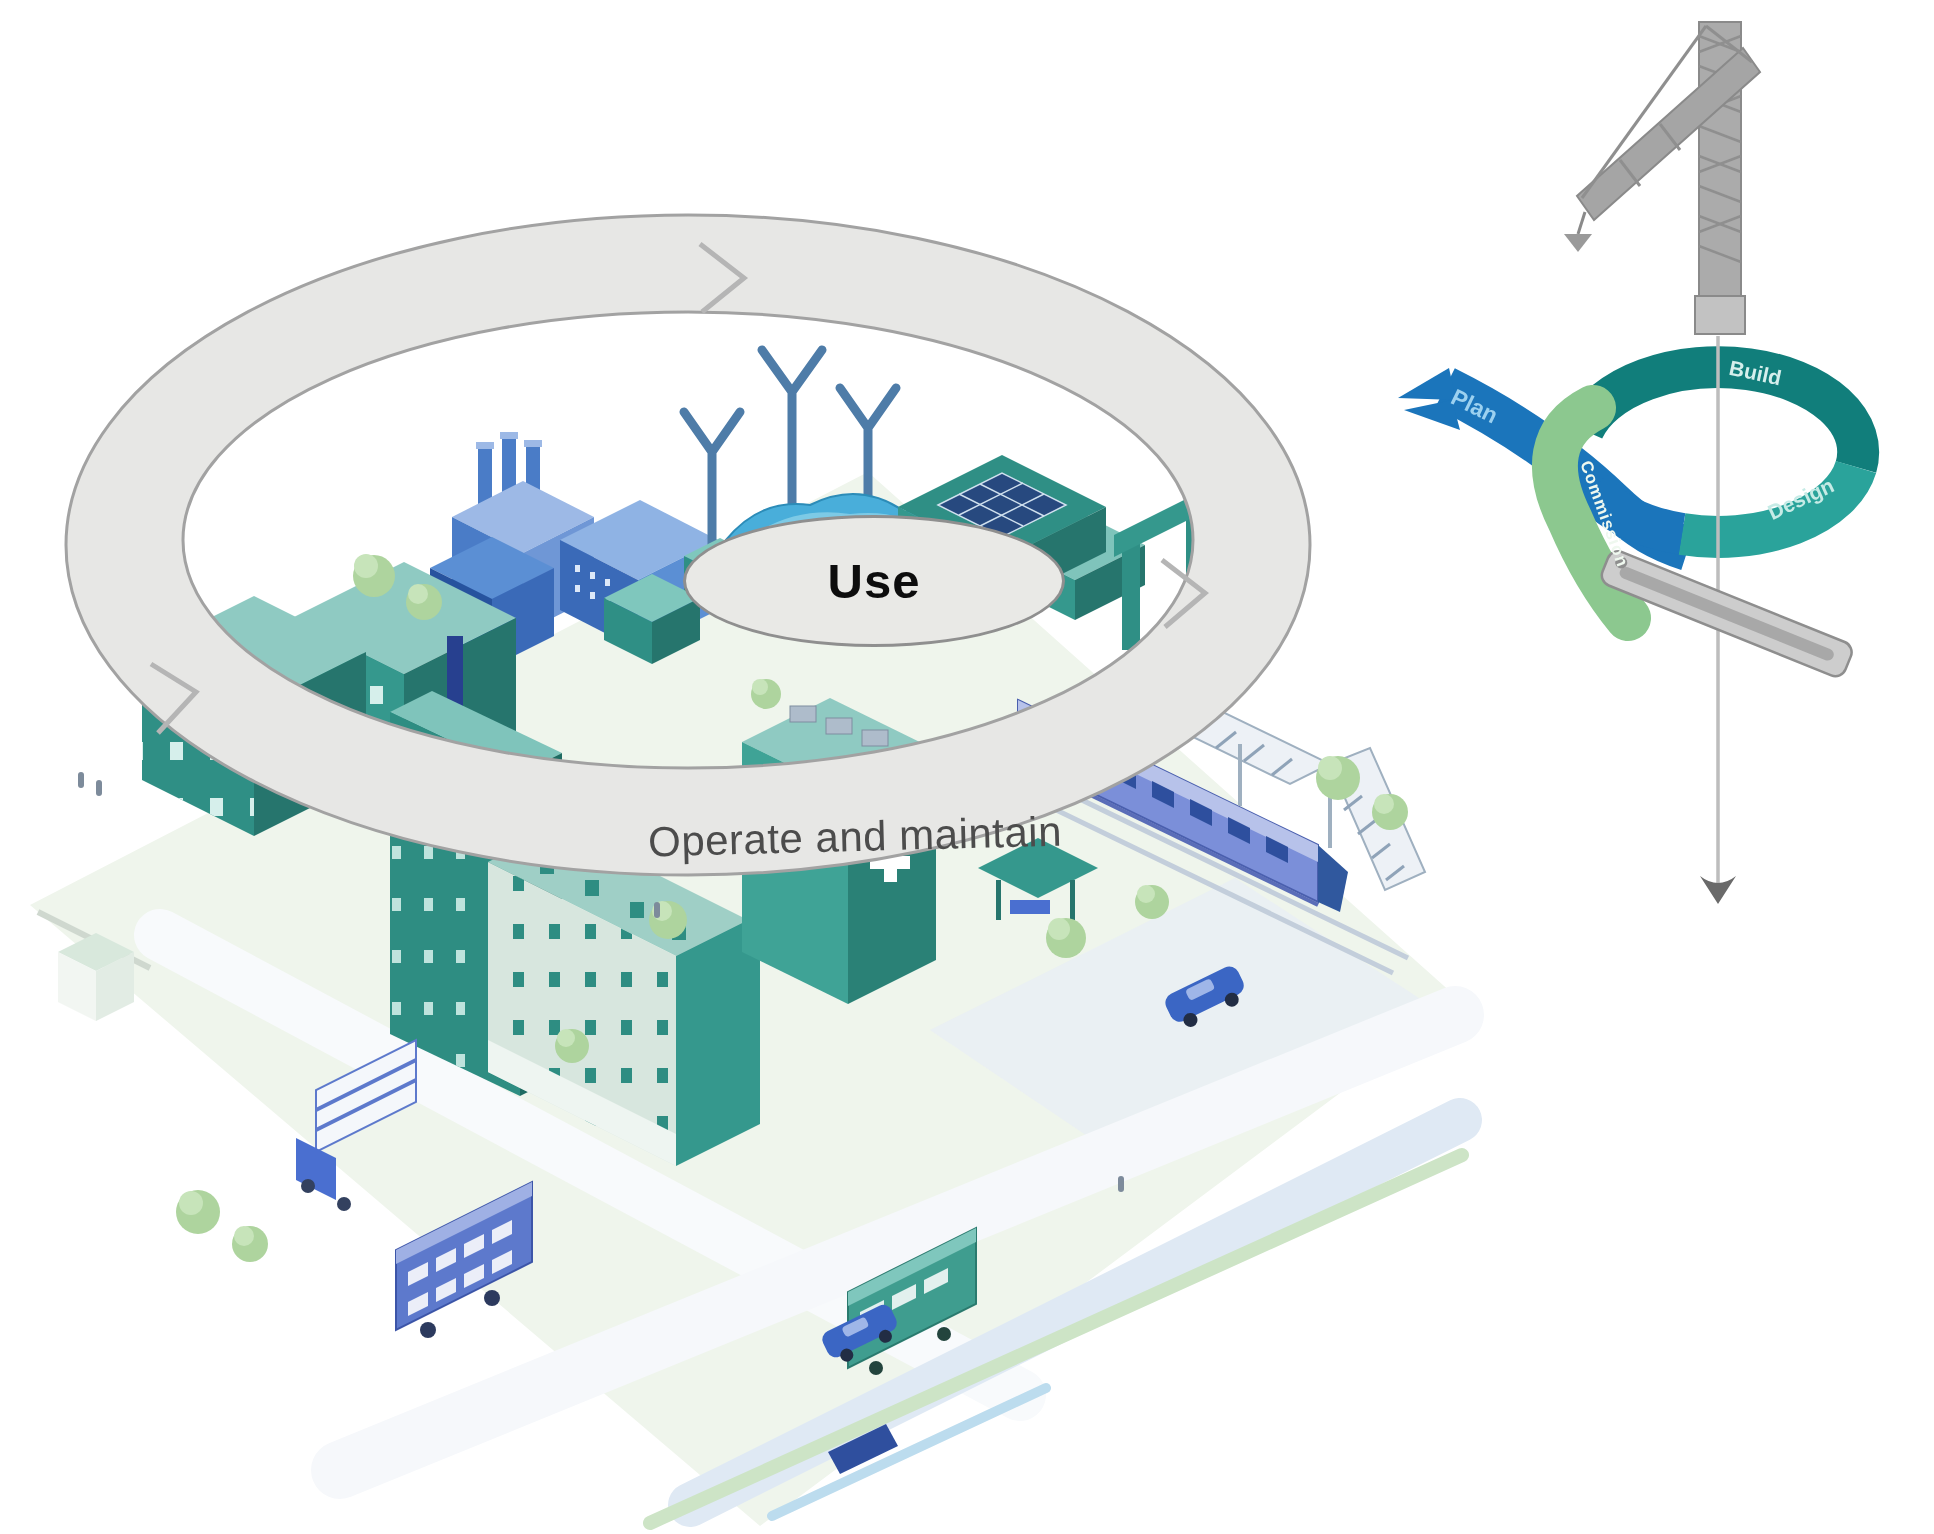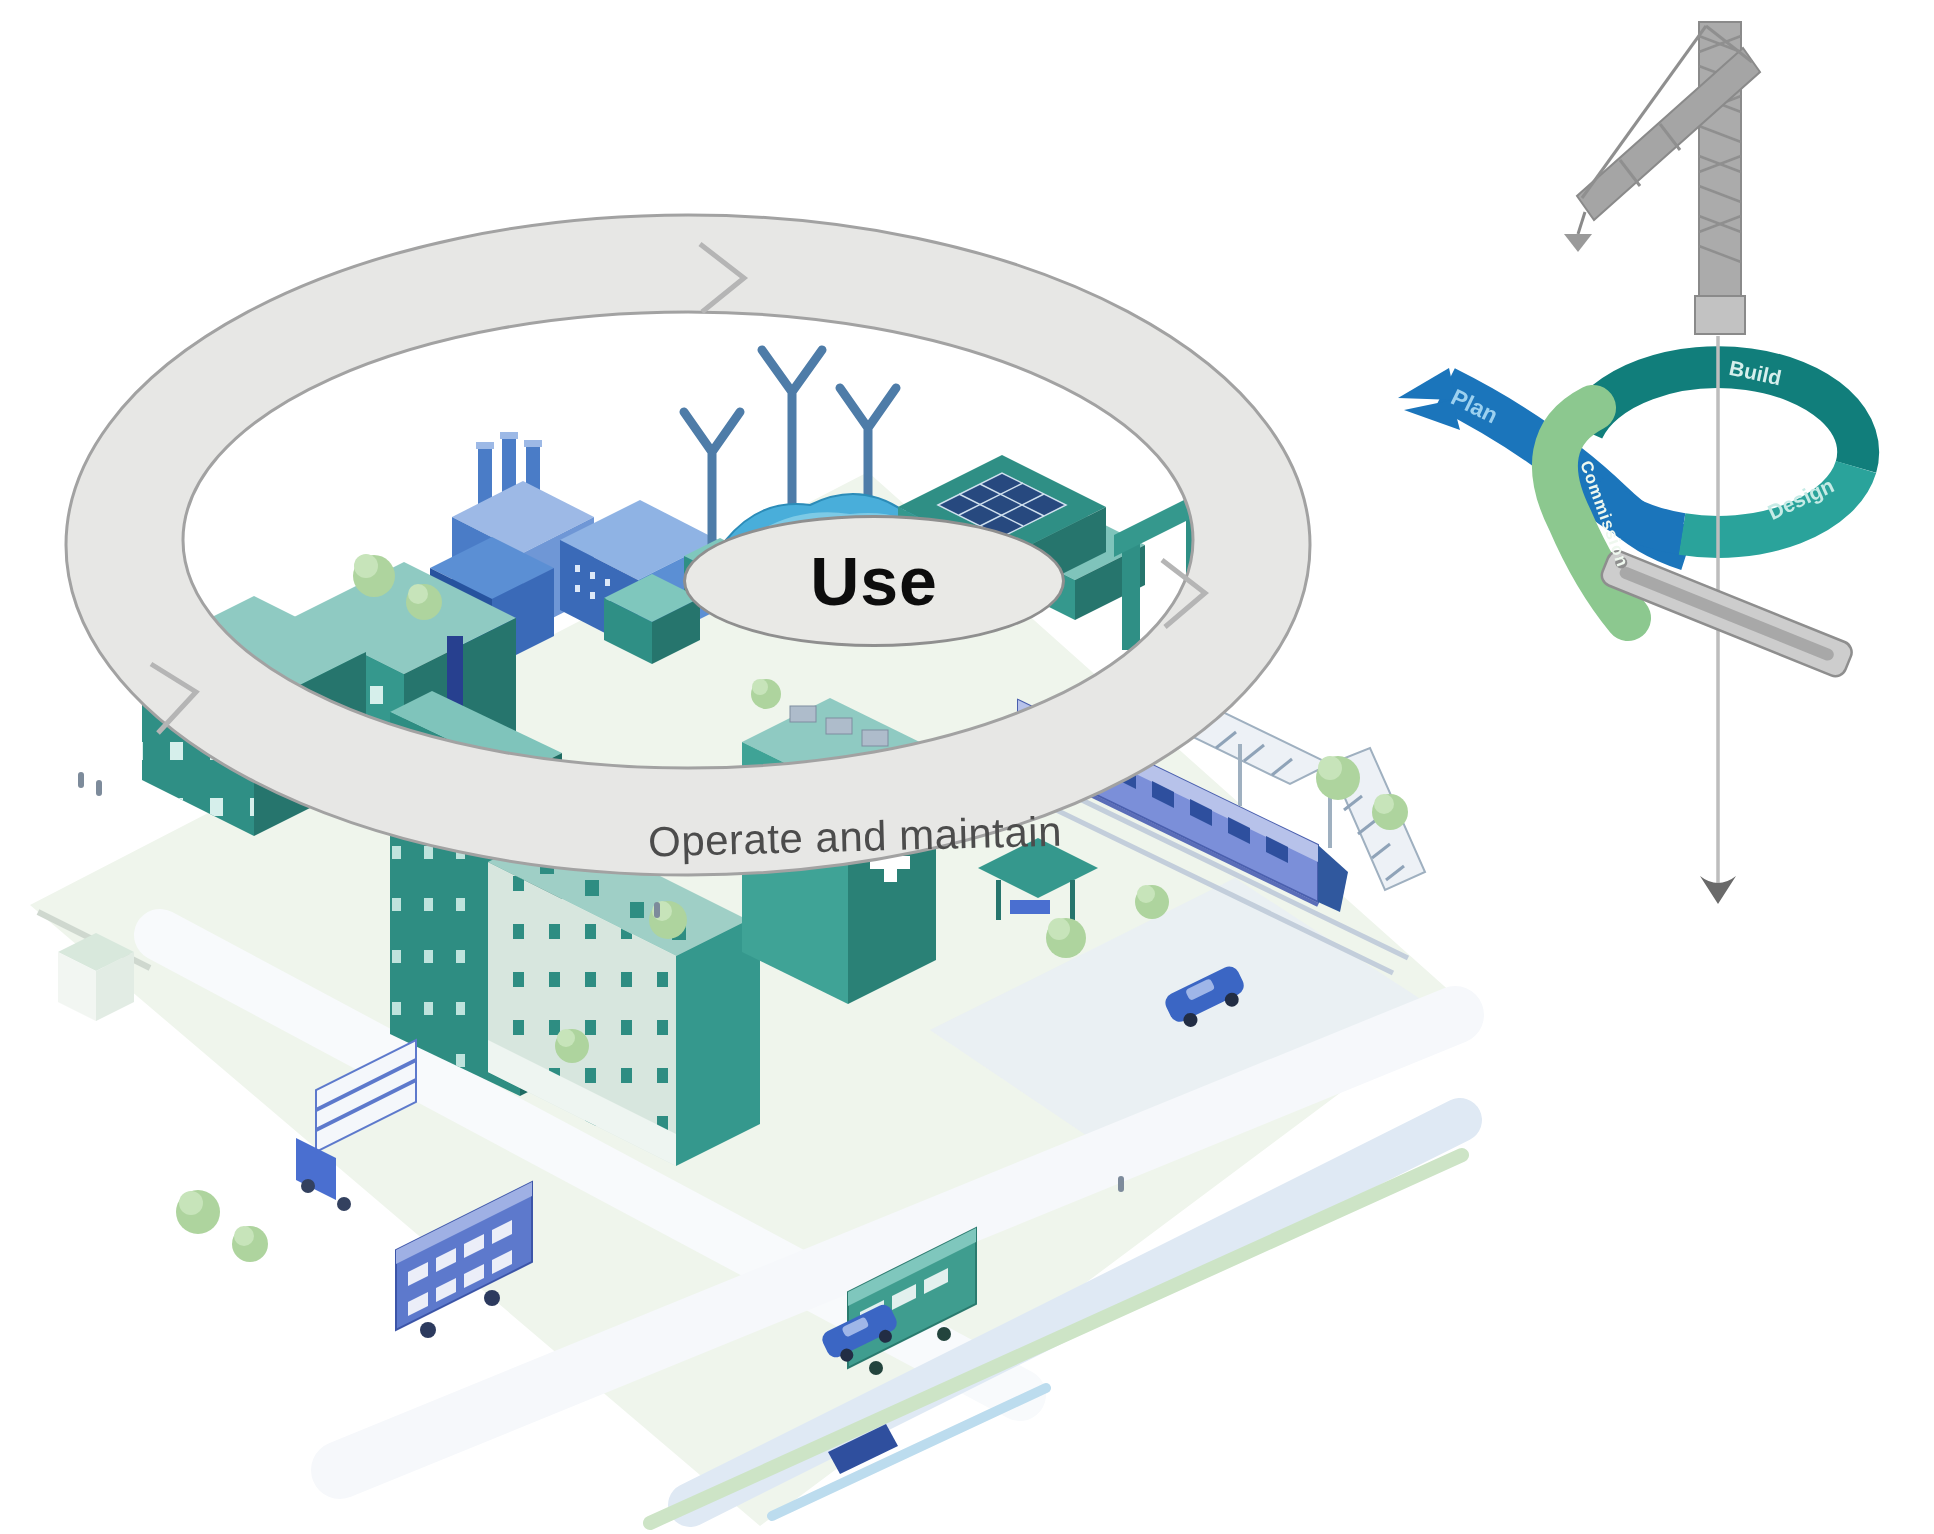--- a/index.html
+++ b/index.html
@@ -2,21 +2,21 @@
 <html><head>
 <meta charset="utf-8">
 <style>
   html,body{margin:0;padding:0;background:#ffffff;}
   .canvas{position:relative;width:1934px;height:1534px;background:#ffffff;overflow:hidden;
           font-family:"Liberation Sans",sans-serif;}
   .canvas svg{position:absolute;left:0;top:0;}
   .label{position:absolute;white-space:nowrap;}
   .use-ellipse{left:683px;top:515px;width:376px;height:126px;background:#e9e9e6;
     border:3px solid #8f8f8f;border-radius:50%;display:flex;align-items:center;justify-content:center;
-    font-size:68px;font-weight:bold;color:#0d0d0d;letter-spacing:1px;}
+    font-size:49px;font-weight:bold;color:#0d0d0d;letter-spacing:1px;}
   .operate{left:575px;top:813px;width:560px;text-align:center;font-size:42px;color:#4c4c4c;
     transform:rotate(-1.5deg);letter-spacing:0.5px;}
   .plan{left:1450px;top:393px;font-size:23px;font-weight:bold;color:#9cd1f0;transform:rotate(26deg);}
   .build{left:1729px;top:361px;font-size:21px;font-weight:bold;color:#d5efec;transform:rotate(12deg);}
   .design{left:1766px;top:487px;font-size:21px;font-weight:bold;color:#c6ebe6;transform:rotate(-25deg);}
   .commission{left:1594px;top:458px;font-size:17px;font-weight:bold;color:#eff8ef;
     transform:rotate(70deg);transform-origin:left top;letter-spacing:1px;}
 </style>
 </head>
 <body>

